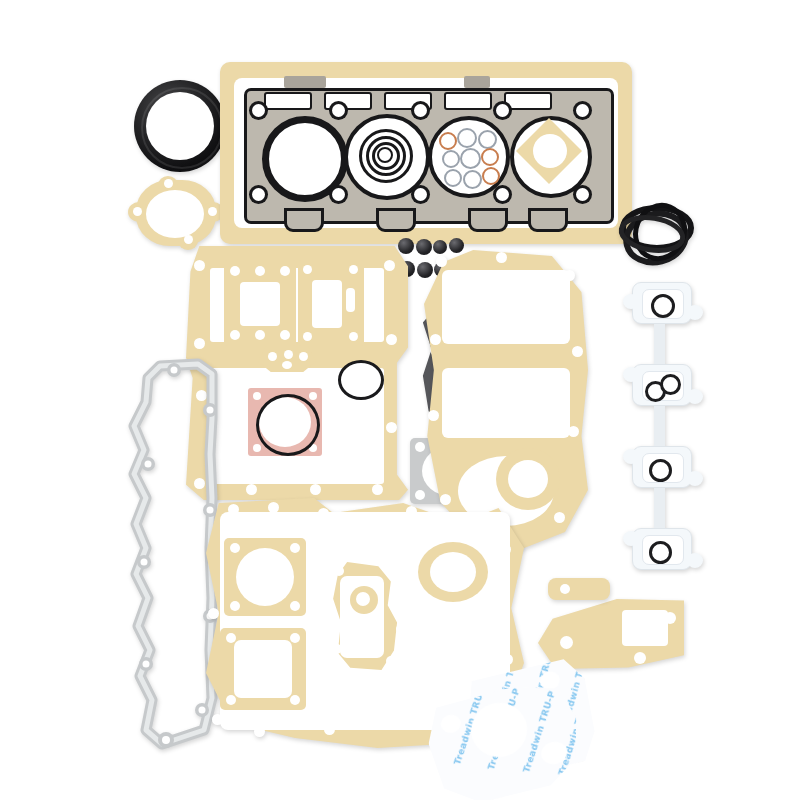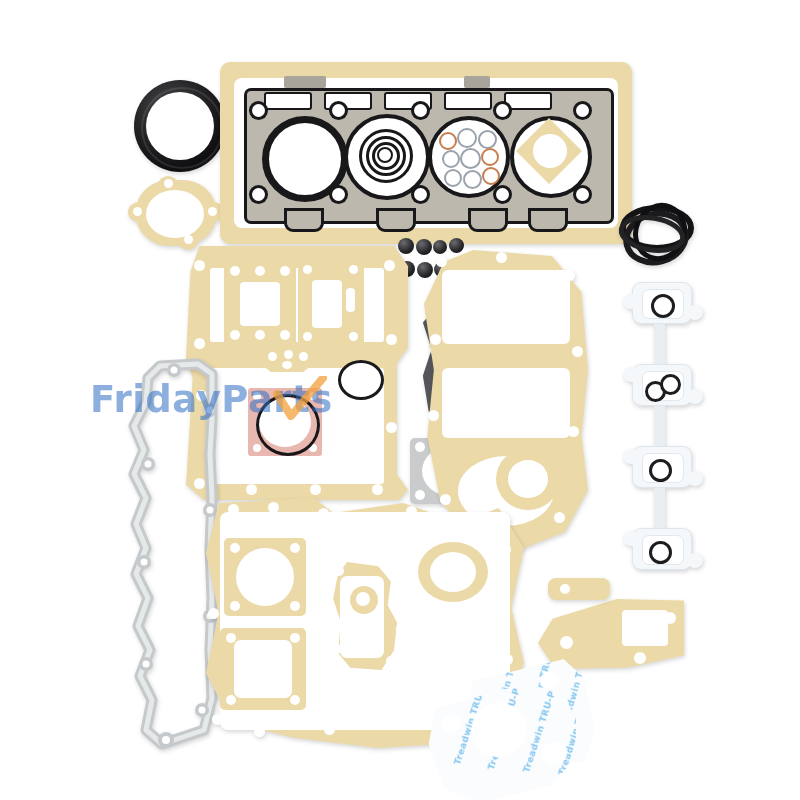--- a/index.html
+++ b/index.html
@@ -393,20 +393,14 @@
               clip-path:polygon(10% 4%,62% 0,92% 10%,100% 40%,94% 78%,74% 98%,26% 100%,4% 80%,0 36%);">
     <div class="printtxt" style="left:2px;top:22px;transform:rotate(-60deg);">Treadwin TRU-P</div>
     <div class="printtxt" style="left:34px;top:34px;transform:rotate(-60deg);">Treadwin TRU-P</div>
     <div class="printtxt" style="left:68px;top:44px;transform:rotate(-60deg);">Treadwin TRU-P</div>
     <div class="printtxt" style="left:102px;top:54px;transform:rotate(-60deg);">Treadwin TRU-P</div>
     <div style="position:absolute;left:44px;top:12px;width:56px;height:54px;border-radius:50%;background:#fff;"></div>
     <div class="hole" style="left:108px;top:62px;width:26px;height:22px;"></div>
     <div class="hole" style="left:16px;top:14px;width:20px;height:18px;"></div>
   </div>
 
-  <div id="wm">
-    <div class="wtxt">FridayParts</div>
-    <svg class="wcheck" viewBox="0 0 54 46">
-      <path d="M4 18 L18 40 L50 2" fill="none" stroke="#f2a13c" stroke-width="8" stroke-linecap="round" stroke-linejoin="round"></path>
-    </svg>
-  </div>
 
 </div>
 
 </body></html>

